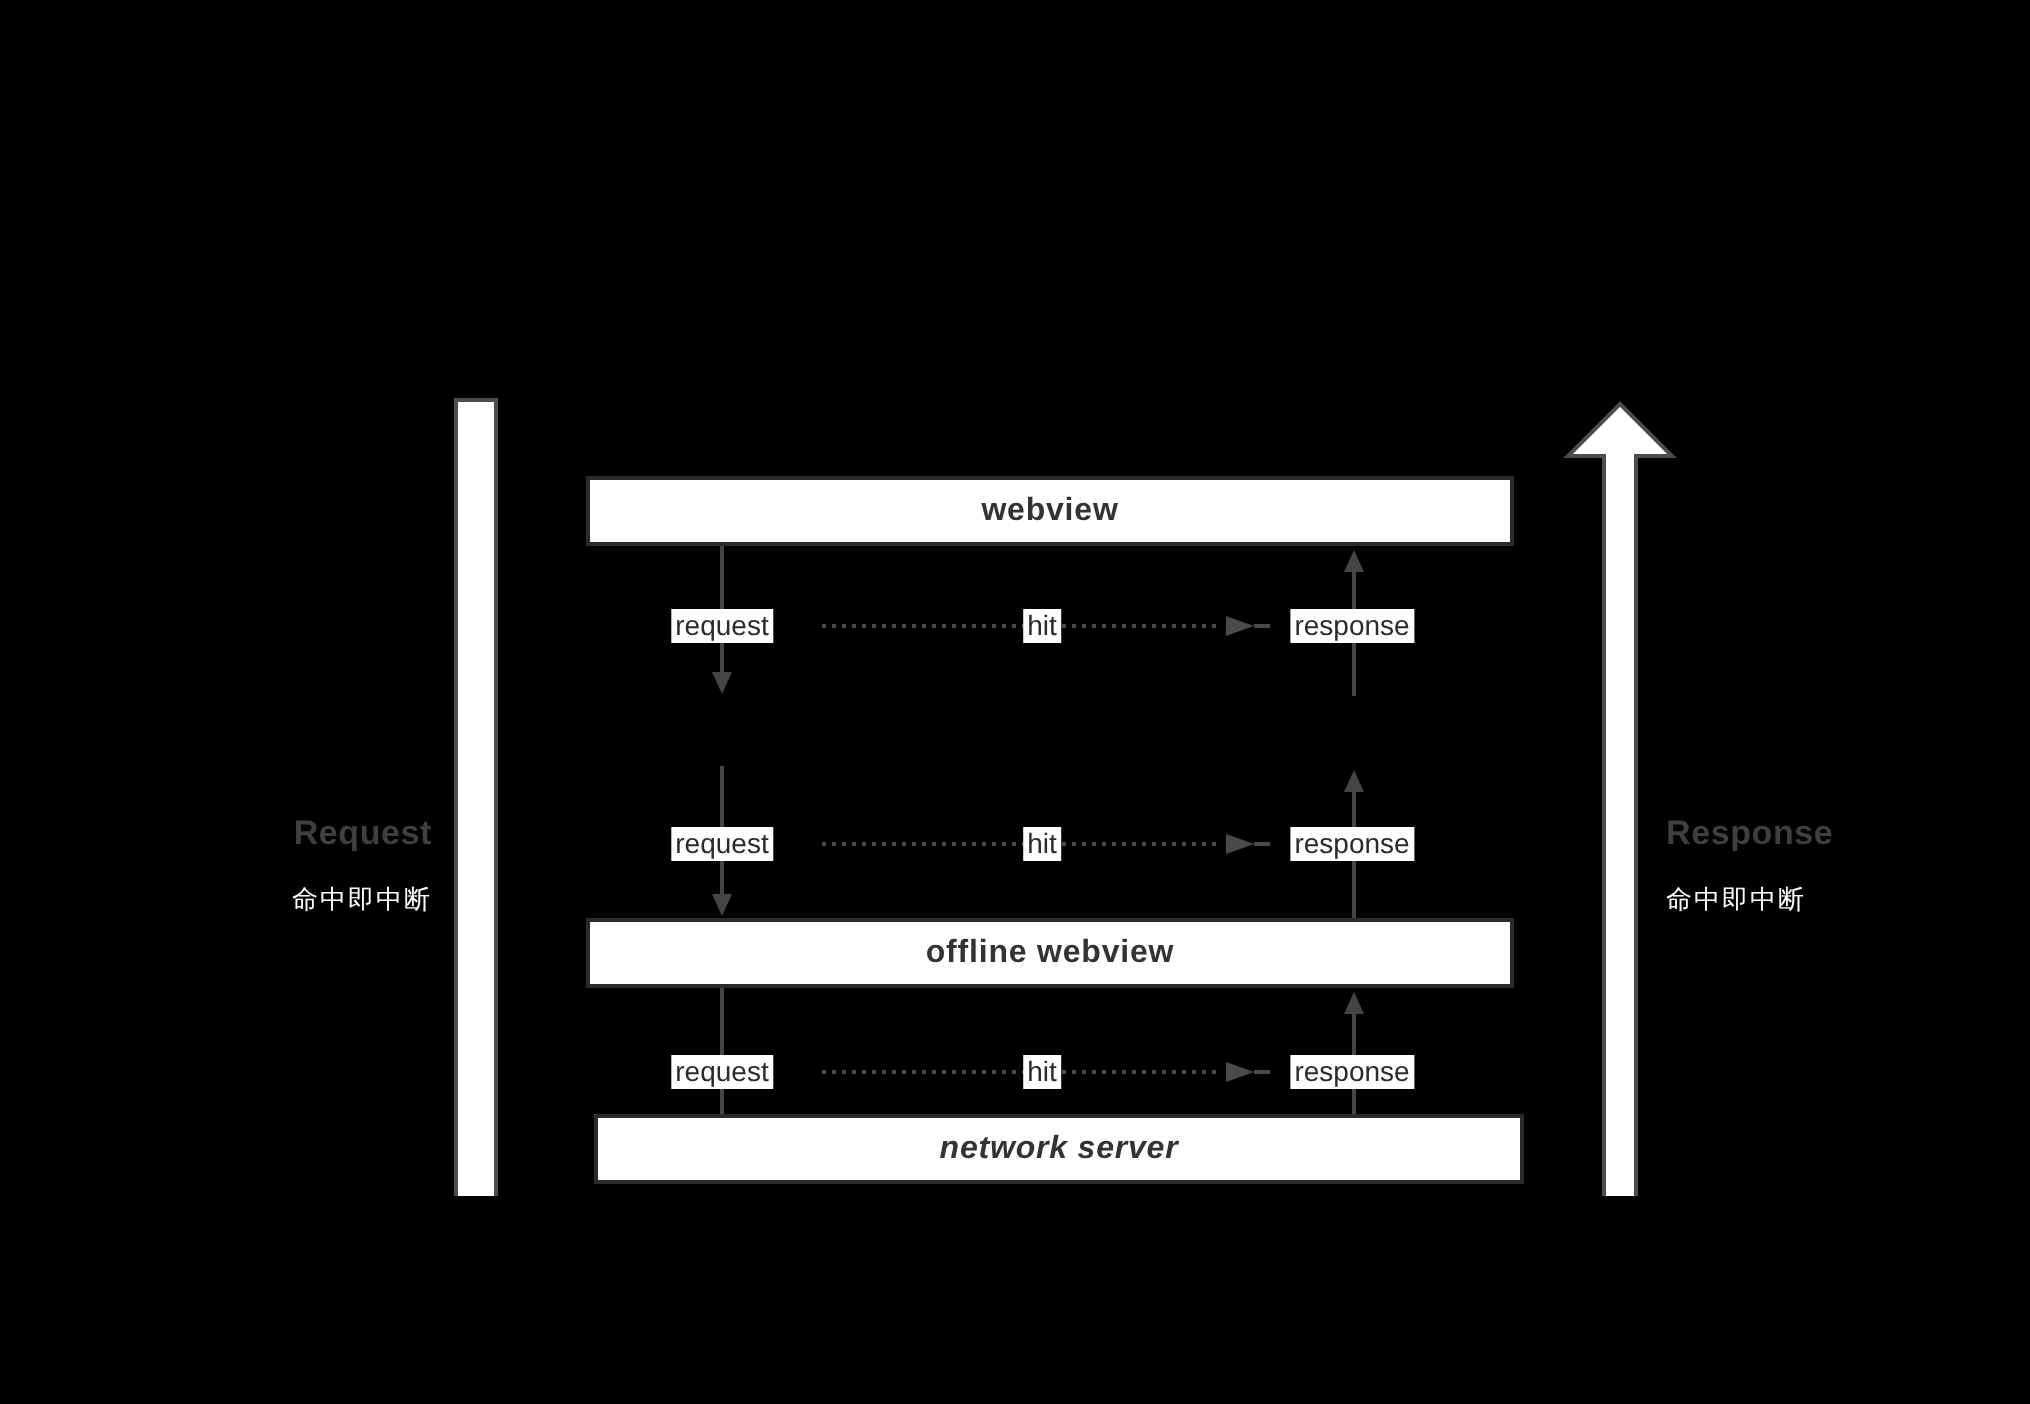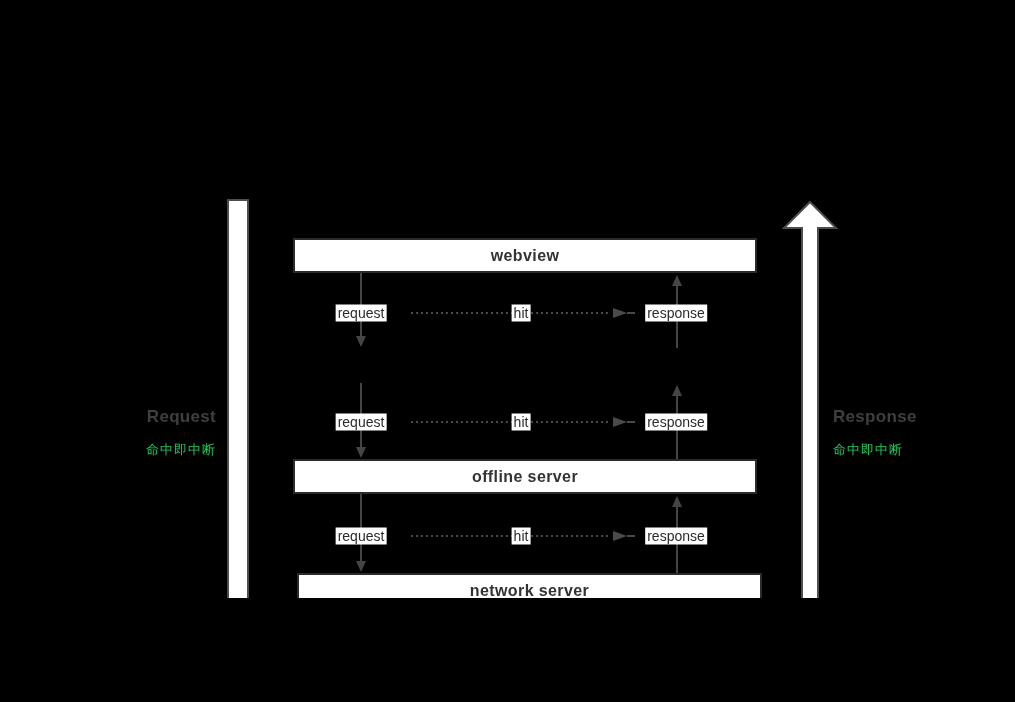--- a/index.html
+++ b/index.html
@@ -34,21 +34,21 @@
     justify-content: center;
     font-size: 16px;
     font-weight: 700;
     color: #333333;
     letter-spacing: 0.4px;
     z-index: 2;
   }
   #layer-webview        { top: 238px; }
   #layer-interceptors   { top: 348px; }
   #layer-offline-server { top: 459px; }
-  #layer-network-server { top: 573px; left: 297px; width: 465px; }
+  #layer-network-server { top: 557px; left: 297px; width: 465px; font-style: italic; }
   .chip {
     position: absolute;
     transform: translate(-50%, -50%);
     background: #ffffff;
     color: #2b2b2b;
     font-size: 14px;
     line-height: 17px;
     padding: 0 2px;
     white-space: nowrap;
     z-index: 3;
@@ -58,21 +58,21 @@
     z-index: 2;
   }
   .side-title {
     font-size: 17px;
     font-weight: 700;
     color: #3f3f3f;
     letter-spacing: 0.3px;
   }
   .side-sub {
     font-size: 13px;
-    color: #22c55e;
+    color: #ffffff;
     margin-top: 14px;
     letter-spacing: 1px;
   }
   #left-annotation  { left: 96px;  width: 120px; top: 407px; text-align: right; }
   #right-annotation { left: 833px; width: 140px; top: 407px; text-align: left; }
 </style>
 </head>
 <body>
 
 <div id="canvas">
@@ -110,21 +110,21 @@
       <line x1="411" y1="536" x2="610" y2="536" stroke="#4a4a4a" stroke-width="2" stroke-dasharray="2 3"></line>
       <polygon points="613,531 613,541 627,536" fill="#4a4a4a"></polygon>
       <line x1="627" y1="536" x2="635" y2="536" stroke="#4a4a4a" stroke-width="2"></line>
     </g>
   </svg>
 
   <div class="layer-box" id="layer-webview">
     <span>webview</span>
   </div>
   <div class="layer-box" id="layer-offline-server">
-    <span>offline server</span>
+    <span>offline webview</span>
   </div>
   <div class="layer-box" id="layer-network-server">
     <span>network server</span>
   </div>
 
   <span class="chip" style="left:361px; top:313px;">request</span>
   <span class="chip" style="left:521px; top:313px;">hit</span>
   <span class="chip" style="left:676px; top:313px;">response</span>
 
   <span class="chip" style="left:361px; top:422px;">request</span>

